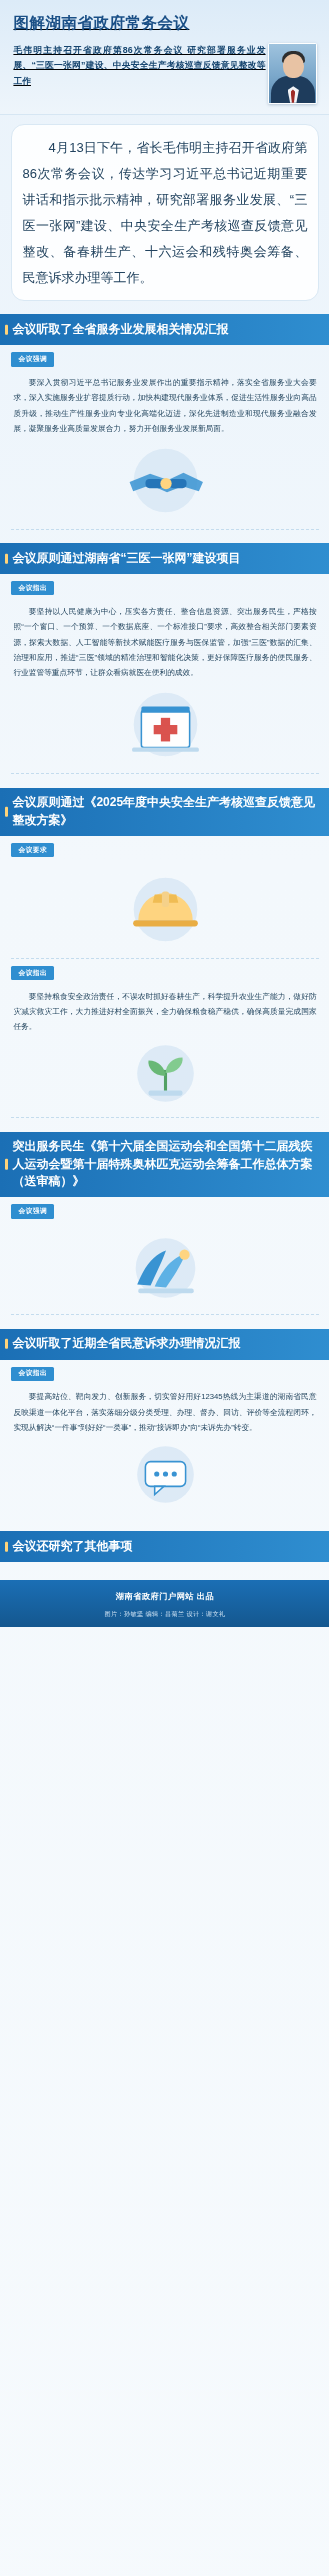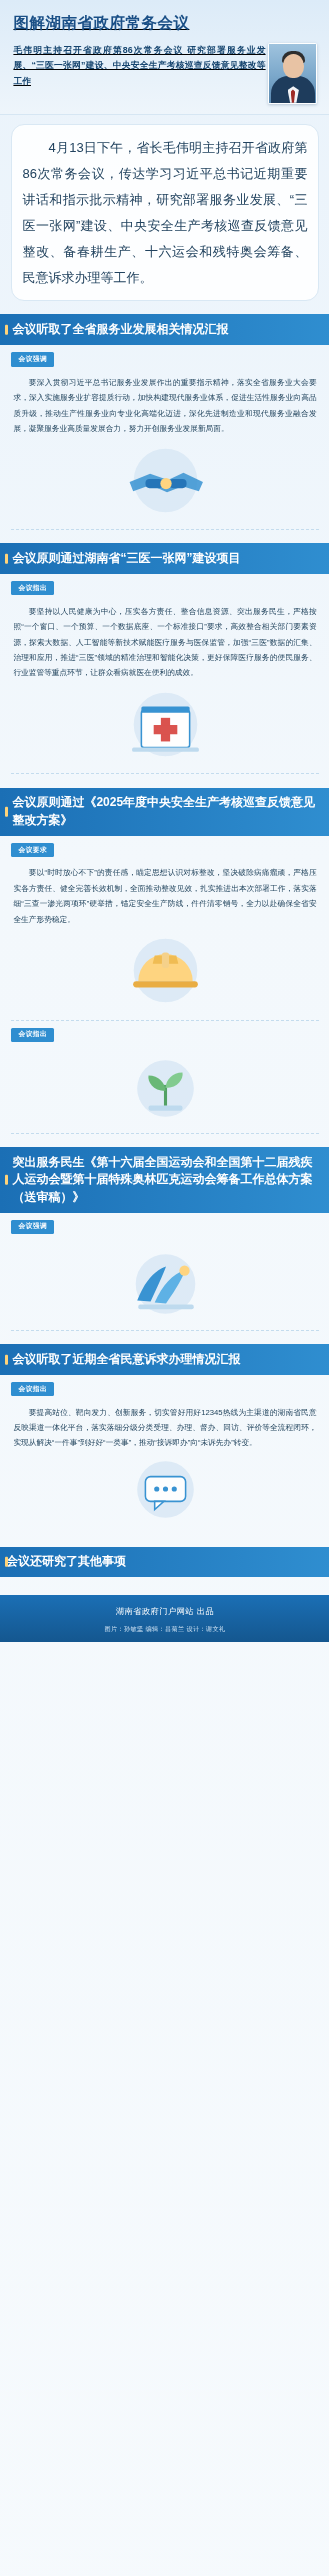--- a/index.html
+++ b/index.html
@@ -164,33 +164,33 @@
   }
 
   
   .sep {
     height: 0;
     border-top: 0.5px dashed #c4dcee;
     margin: 0 11.3px;
   }
 
   
-  .bar.last { margin-bottom: 0; padding-left: 6px; }
+  .bar.last { margin-bottom: 0; }
 
   
   .footer {
     margin-top: 17.5px;
     background: linear-gradient(180deg, #1b6fb5 0%, #14578f 100%);
     color: #ffffff;
     text-align: center;
     padding: 11.3px 5.2px 8.2px 5.2px;
   }
   .footer .f-main {
     font-size: 8.2px;
-    font-weight: normal;
+    font-weight: bold;
     letter-spacing: 0.5px;
     margin-bottom: 8px;
   }
   .footer .f-sub {
     font-size: 6.2px;
     color: #cfe3f4;
     letter-spacing: 0.3px;
   }
 </style>
 </head>
@@ -245,35 +245,35 @@
       <rect x="60" y="120" width="130" height="8" rx="3" fill="#bcd9ee"></rect>
     </svg>
   </div>
   <div class="sep"></div>
 
   <div class="bar">会议原则通过《2025年度中央安全生产考核巡查反馈意见整改方案》</div>
   <div class="badge-row">
     <span class="badge">会议要求</span>
   </div>
   <div class="block has-art">
-    <p>要以“时时放心不下”的责任感，瞄定思想认识对标整改，坚决破除病痛瘤顽，严格压实各方责任、健全完善长效机制，全面推动整改见效，扎实推进出本次部署工作，落实落细“三查一渗光两项环”硬举措，锚定安全生产防线，件件清零销号，全力以赴确保全省安全生产形势稳定。</p>
     <svg class="art" width="129" height="77" viewBox="0 0 250 150">
       <circle cx="125" cy="75" r="62" fill="#dceaf6"></circle>
       <path d="M72 96 A53 53 0 0 1 178 96 Z" fill="#ffd37a"></path>
       <path d="M104 46 L146 46 L150 62 L100 62 Z" fill="#f0b94a"></path>
       <rect x="62" y="96" width="126" height="12" rx="6" fill="#e9a93a"></rect>
       <rect x="118" y="40" width="14" height="30" rx="5" fill="#f6cf84"></rect>
     </svg>
   </div>
   <div class="sep"></div>
 
   <div class="badge-row">
     <span class="badge">会议指出</span>
   </div>
   <div class="block has-art">
+    <p>要坚持粮食安全政治责任，不误农时抓好春耕生产，科学提升农业生产能力，做好防灾减灾救灾工作，大力推进好村全面振兴，全力确保粮食稳产稳供，确保高质量完成国家任务。</p>
     <svg class="art" width="129" height="67" viewBox="0 0 250 130">
       <circle cx="125" cy="65" r="55" fill="#dceaf6"></circle>
       <path d="M125 100 L125 58" stroke="#4a9d5c" stroke-width="6" fill="none"></path>
       <path d="M125 70 C100 70 90 52 92 40 C112 40 124 54 125 70 Z" fill="#62b56f"></path>
       <path d="M125 64 C150 64 160 46 158 34 C138 34 126 48 125 64 Z" fill="#7cc98a"></path>
       <rect x="92" y="98" width="66" height="10" rx="4" fill="#bcd9ee"></rect>
     </svg>
   </div>
   <div class="sep"></div>
 

